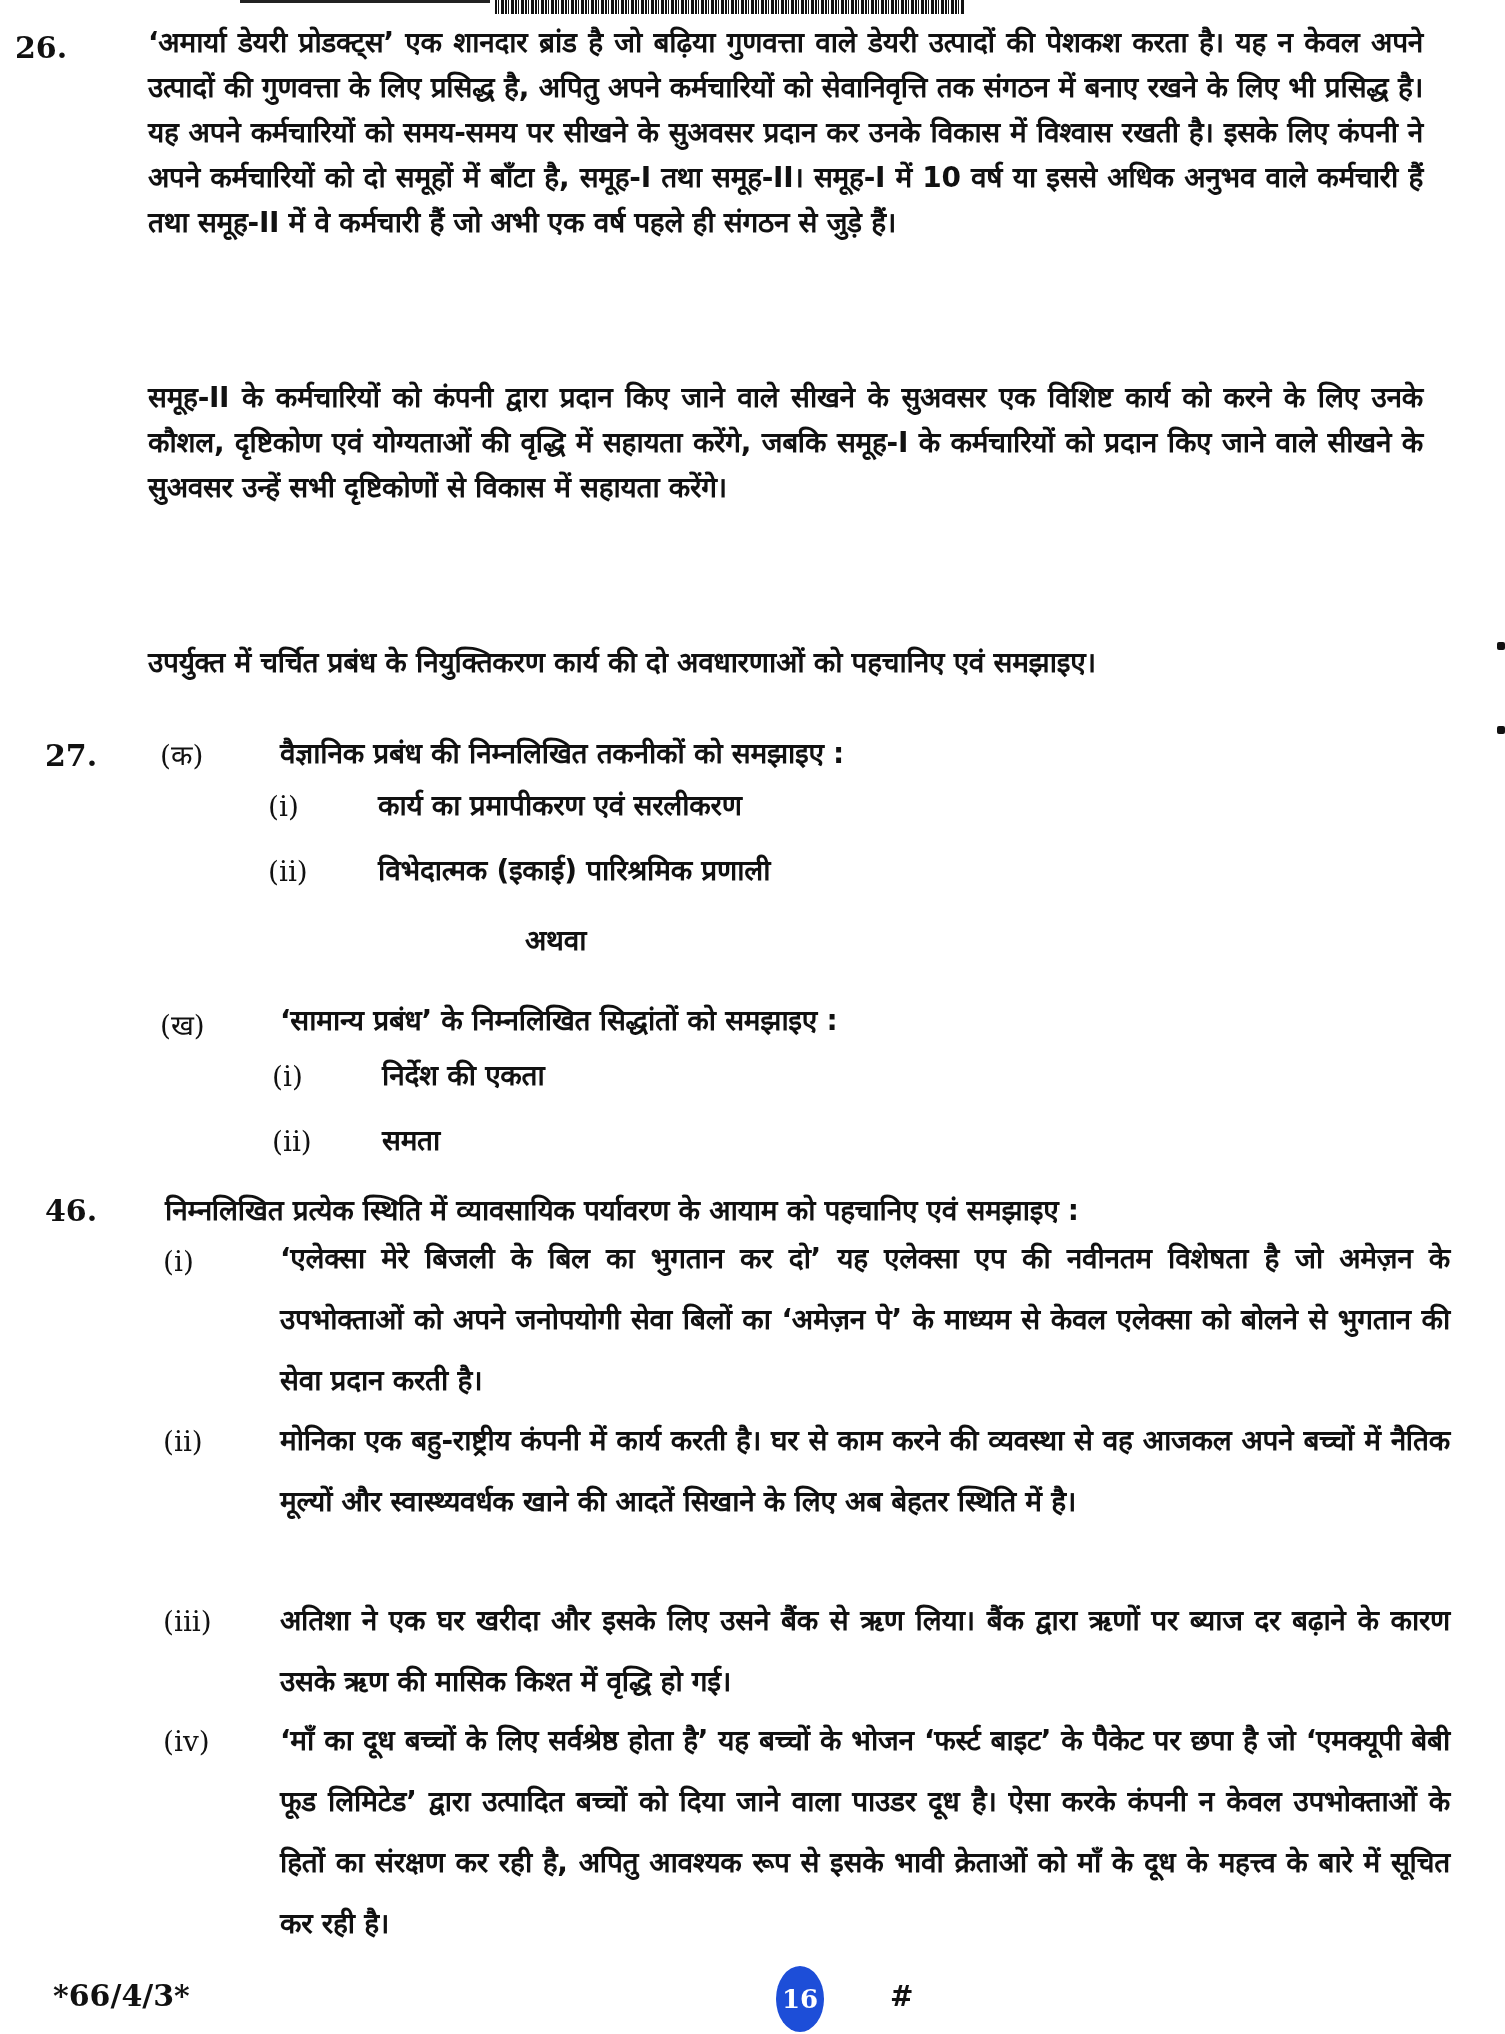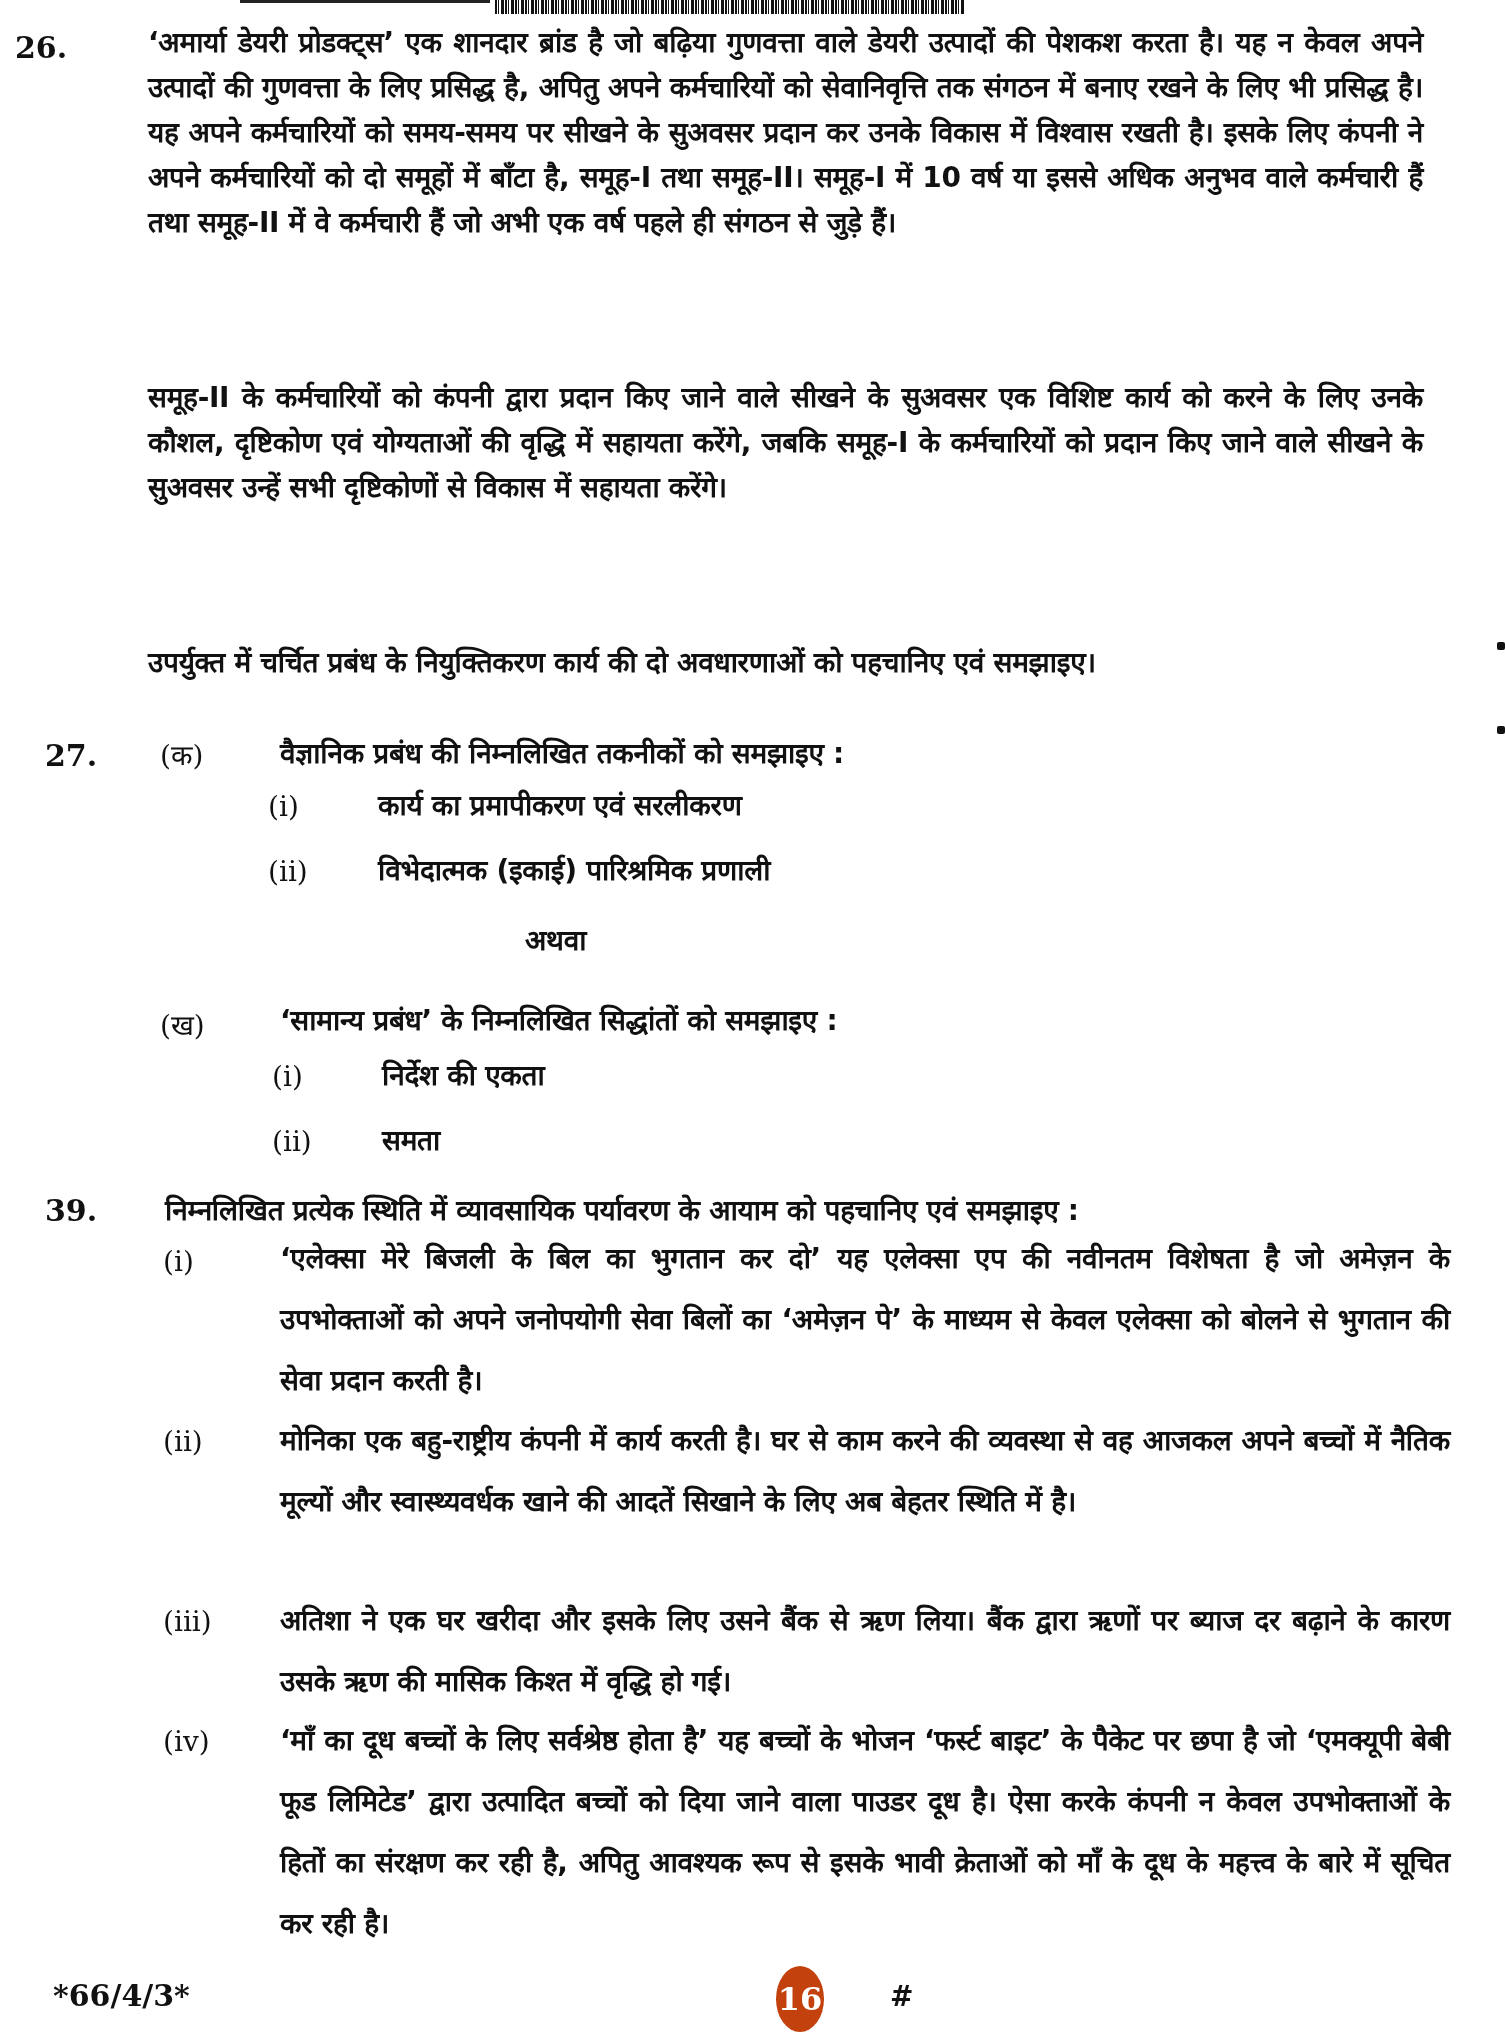--- a/index.html
+++ b/index.html
@@ -34,23 +34,23 @@
   .item-text {
     position: absolute; left: 280px; width: 1170px; font-size: 28px; font-weight: bold;
     line-height: 61px; text-align: justify; letter-spacing: -0.3px;
   }
   .footer-code {
     position: absolute; left: 18px; top: 1978px; font-family: "DejaVu Serif", serif;
     font-weight: bold; font-size: 30px; margin-left: 35px;
   }
   .page-circle {
     position: absolute; left: 776px; top: 1966px; width: 48px; height: 66px;
-    border-radius: 50%; background: #c2410c; color: #fff; display: flex;
+    border-radius: 50%; background: #1d4ed8; color: #fff; display: flex;
     align-items: center; justify-content: center; font-family: "DejaVu Serif", serif;
-    font-weight: bold; font-size: 32px;
+    font-weight: bold; font-size: 26px;
   }
   .hash { position: absolute; left: 890px; top: 1980px; font-weight: bold; font-size: 28px; }
   .edge-mark { position: absolute; left: 1497px; width: 8px; height: 8px; background: #111; border-radius: 2px; }
 </style>
 </head>
 <body>
 
 <div class="topbar"></div>
 <div class="barcode"></div>
 
@@ -78,21 +78,21 @@
   <div class="sub-text" style="top:920px; left:525px;">अथवा</div>
   <div class="sub-label" style="top:1005px; left:160px;">(ख)</div>
   <div class="sub-text" style="top:1000px; left:280px;">‘सामान्य प्रबंध’ के निम्नलिखित सिद्धांतों को समझाइए :</div>
   <div class="sub-label" style="top:1060px; left:272px;">(i)</div>
   <div class="sub-text" style="top:1055px; left:382px;">निर्देश की एकता</div>
   <div class="sub-label" style="top:1125px; left:272px;">(ii)</div>
   <div class="sub-text" style="top:1120px; left:382px;">समता</div>
 </div>
 
 <div>
-  <div class="qnum" style="top:1193px; left:45px;">39.</div>
+  <div class="qnum" style="top:1193px; left:45px;">46.</div>
   <div class="sub-text" style="top:1190px; left:165px;">निम्नलिखित प्रत्येक स्थिति में व्यावसायिक पर्यावरण के आयाम को पहचानिए एवं समझाइए :</div>
 
   <div class="item-label" style="top:1245px;">(i)</div>
   <div class="item-text" style="top:1228px;">‘एलेक्सा मेरे बिजली के बिल का भुगतान कर दो’ यह एलेक्सा एप की नवीनतम विशेषता है जो अमेज़न के उपभोक्ताओं को अपने जनोपयोगी सेवा बिलों का ‘अमेज़न पे’ के माध्यम से केवल एलेक्सा को बोलने से भुगतान की सेवा प्रदान करती है।</div>
 
   <div class="item-label" style="top:1425px;">(ii)</div>
   <div class="item-text" style="top:1410px;">मोनिका एक बहु-राष्ट्रीय कंपनी में कार्य करती है। घर से काम करने की व्यवस्था से वह आजकल अपने बच्चों में नैतिक मूल्यों और स्वास्थ्यवर्धक खाने की आदतें सिखाने के लिए अब बेहतर स्थिति में है।</div>
 
   <div class="item-label" style="top:1605px;">(iii)</div>
   <div class="item-text" style="top:1590px;">अतिशा ने एक घर खरीदा और इसके लिए उसने बैंक से ऋण लिया। बैंक द्वारा ऋणों पर ब्याज दर बढ़ाने के कारण उसके ऋण की मासिक किश्त में वृद्धि हो गई।</div>

